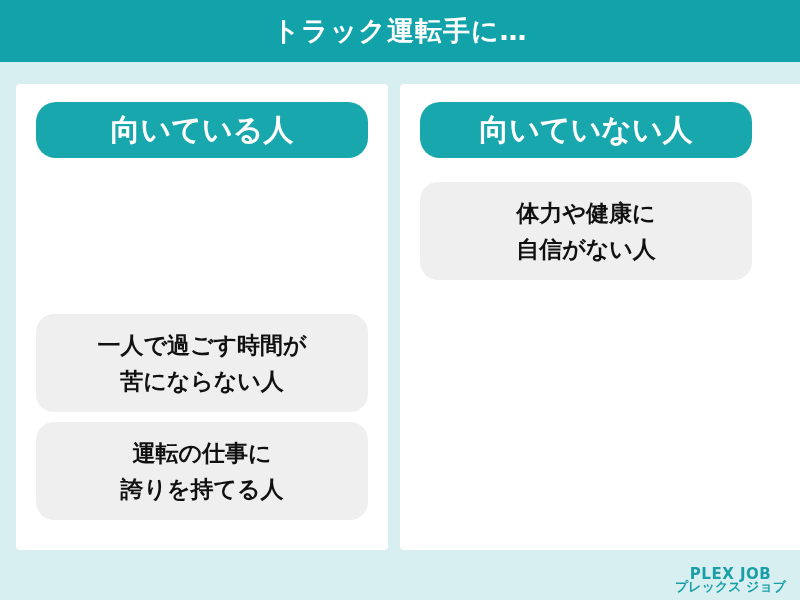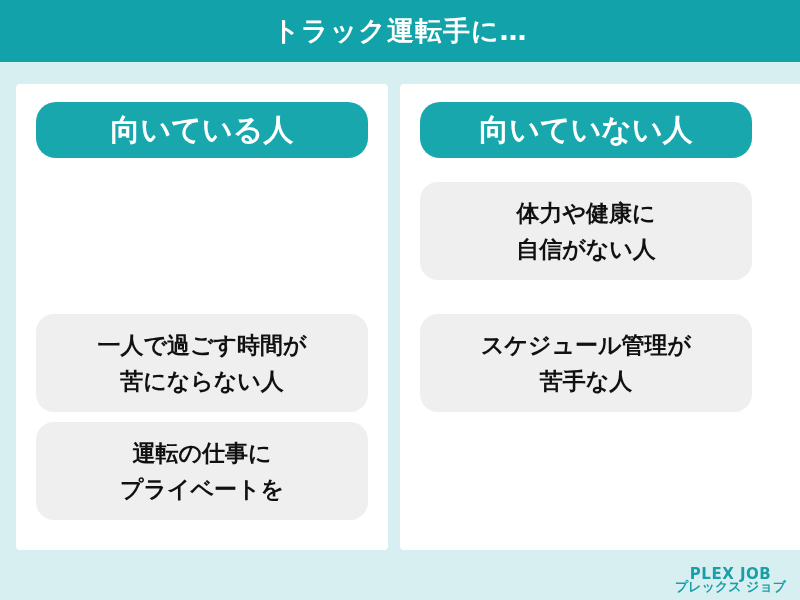--- a/index.html
+++ b/index.html
@@ -55,32 +55,28 @@
 </div>
 
 <div class="panel left">
   <div class="panel-header">向いている人</div>
   <div class="card c1">
     <span class="card-text">一人で過ごす時間が
 苦にならない人</span>
   </div>
   <div class="card c2">
     <span class="card-text">運転の仕事に
-プライベートを</span>
+誇りを持てる人</span>
   </div>
 </div>
 
 <div class="panel right">
   <div class="panel-header">向いていない人</div>
   <div class="card c0">
     <span class="card-text">体力や健康に
 自信がない人</span>
   </div>
-  <div class="card c1">
-    <span class="card-text">スケジュール管理が
-苦手な人</span>
-  </div>
 </div>
 
 <div class="logo">
   <div class="logo-main">PLEX JOB</div>
   <div class="logo-sub">プレックス ジョブ</div>
 </div>
 
 </body></html>

